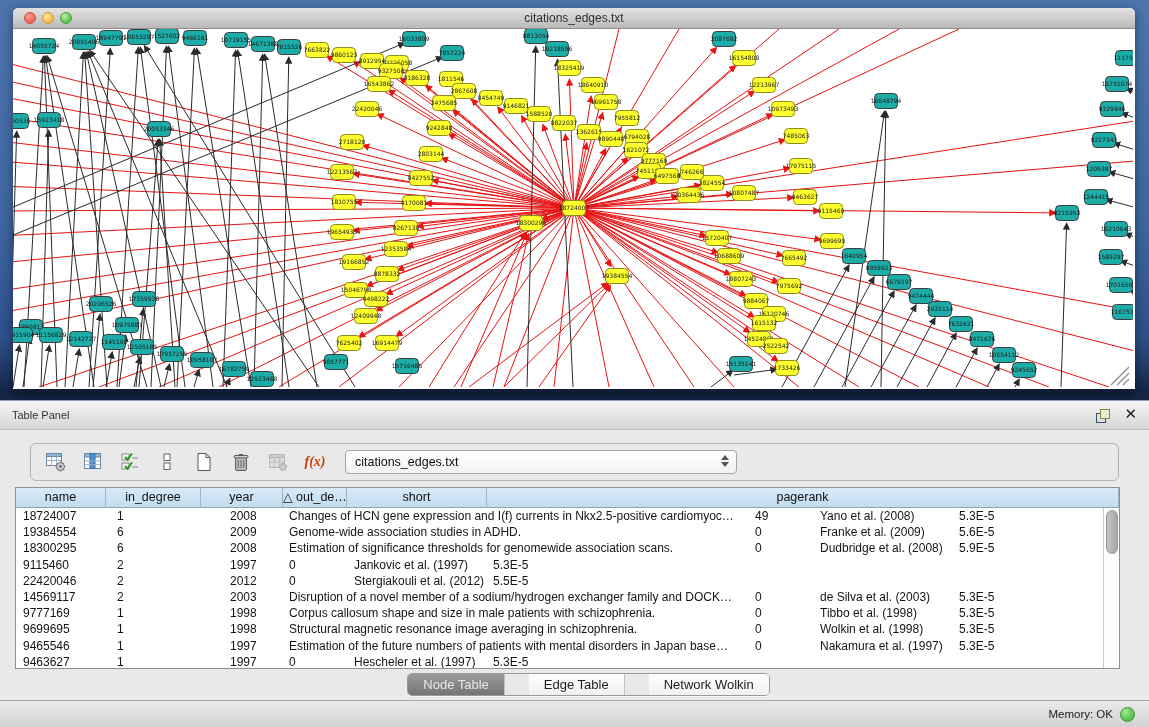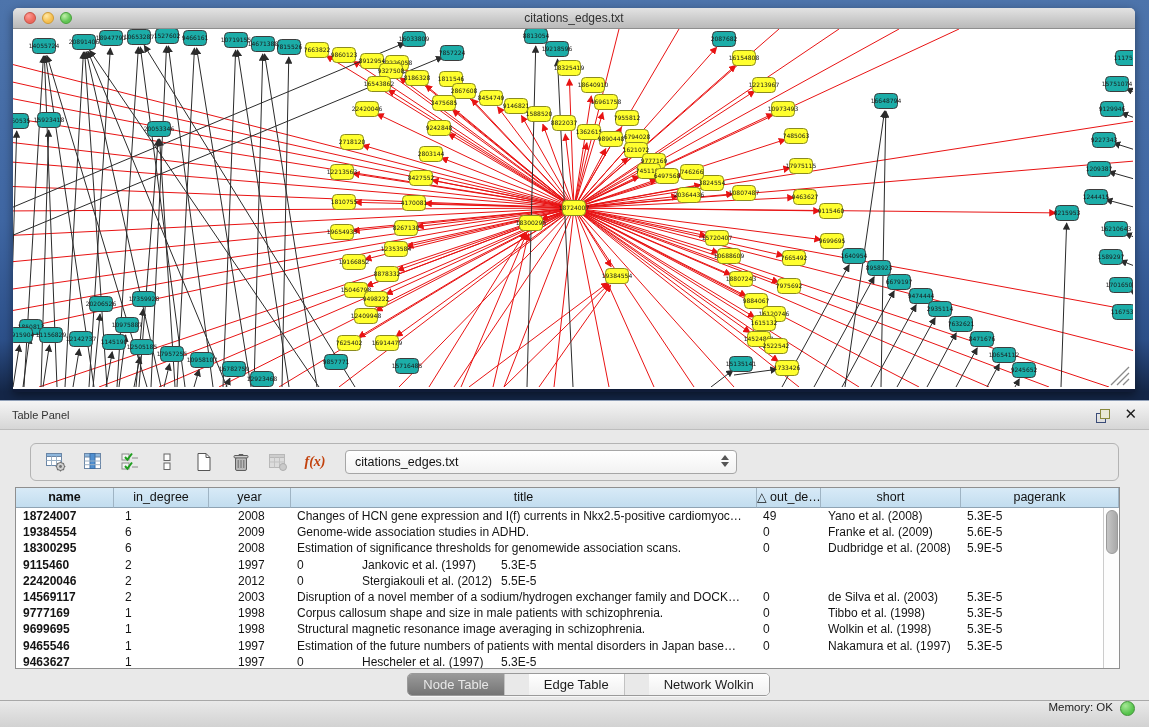--- a/index.html
+++ b/index.html
@@ -44,21 +44,21 @@
   .combo .dn{border-top:5px solid #555;}
 
   .grid{position:absolute;left:15px;top:487px;width:1105px;height:182px;box-sizing:border-box;
     border:1px solid #8f8f8f;background:#fff;overflow:hidden;}
   .grid-head{display:flex;height:20px;}
   .th{box-sizing:border-box;height:20px;line-height:19px;font-size:12.5px;color:#111;text-align:center;
     background:linear-gradient(#d8eaf7,#c2ddef);border-right:1px solid #9fb4c4;border-bottom:1px solid #8fa3b3;
     overflow:hidden;white-space:nowrap;}
   .tr{display:flex;height:16.2px;}
   .td{box-sizing:border-box;font-size:12px;line-height:16.2px;color:#141414;overflow:hidden;white-space:nowrap;}
-  .c0{width:98px;padding-left:7px;font-weight:bold;}
+  .c0{width:90px;padding-left:7px;}
   .c1{width:95px;padding-left:11px;}
   .c2{width:82px;padding-left:29px;}
   .c3{width:466px;padding-left:6px;}
   .c4{width:64px;padding-left:6px;}
   .c5{width:140px;padding-left:7px;}
   .c6{flex:1;padding-left:6px;}
   .th.c0,.th.c1,.th.c2,.th.c3,.th.c4,.th.c5,.th.c6{padding-left:0;}
   .vscroll{position:absolute;right:0;top:20px;bottom:0;width:15px;background:#fdfdfd;border-left:1px solid #cccccc;}
   .vthumb{position:absolute;left:2px;top:2px;width:10px;height:42px;border-radius:6px;
     background:linear-gradient(90deg,#c6c6c6,#a8a8a8);border:1px solid #9a9a9a;}
@@ -66,21 +66,21 @@
   .tabbar{position:absolute;left:0;top:673px;width:1149px;display:flex;justify-content:center;}
   .tabgroup{display:flex;border:1px solid #9a9a9a;border-radius:5px;overflow:hidden;transform:translateX(14px);
     box-shadow:0 1px 0 rgba(255,255,255,.6);gap:24px;}
   .tab{height:21px;line-height:21px;padding:0 15px;font-size:13px;background:linear-gradient(#ffffff,#f0f0f0);
     color:#1c1c1c;border-right:1px solid #c2c2c2;}
   .tab:last-child{border-right:none;}
   .tab.sel{background:linear-gradient(#9a9a9a,#757575);color:#e8e8e8;}
 
   .statusbar{position:absolute;left:0;top:700px;width:1149px;height:27px;box-sizing:border-box;
     background:linear-gradient(#e9e9e9,#d2d2d2);border-top:1px solid #a8a8a8;
-    display:flex;align-items:flex-start;justify-content:flex-end;}
+    display:flex;align-items:center;justify-content:flex-end;}
   .mem-label{font-size:11.5px;color:#222;margin-right:7px;}
   .mem-dot{width:13px;height:13px;border-radius:50%;margin-right:14px;
     background:radial-gradient(circle at 35% 30%,#a6e896,#55c34b 65%);border:1px solid #3f9136;}
 </style>
 </head>
 <body>
 
 <div class="screen">
 
   <div class="desktop">
@@ -870,21 +870,20 @@
           <i class="dn"></i>
         </span>
     </span>
   </div>
 
   <div class="grid">
     <div class="grid-head" id="grid-head">
         <div class="th c0">name</div>
         <div class="th c1">in_degree</div>
         <div class="th c2">year</div>
-        <div class="th c3">title</div>
         <div class="th c4">△ out_de…</div>
         <div class="th c5">short</div>
         <div class="th c6">pagerank</div>
       </div>
     <div id="grid-body">
         <div class="tr">
           <div class="td c0">18724007</div>
           <div class="td c1">1</div>
           <div class="td c2">2008</div>
           <div class="td c3">Changes of HCN gene expression and I(f) currents in Nkx2.5-positive cardiomyoc…</div>

